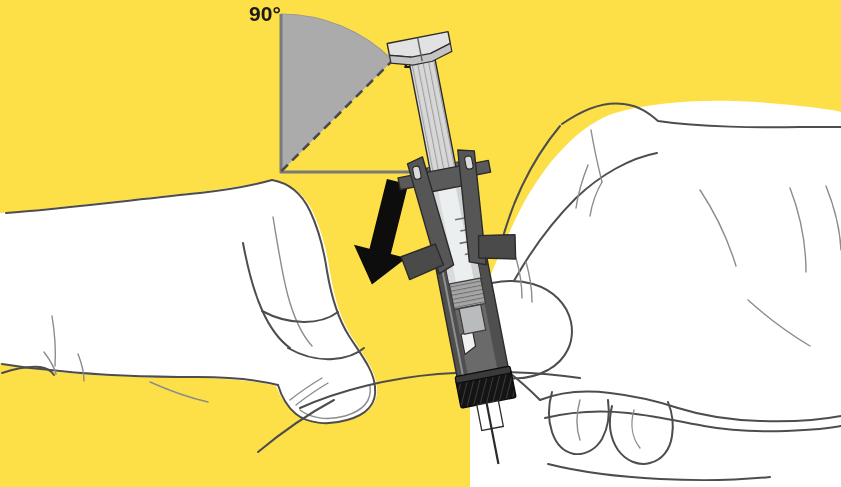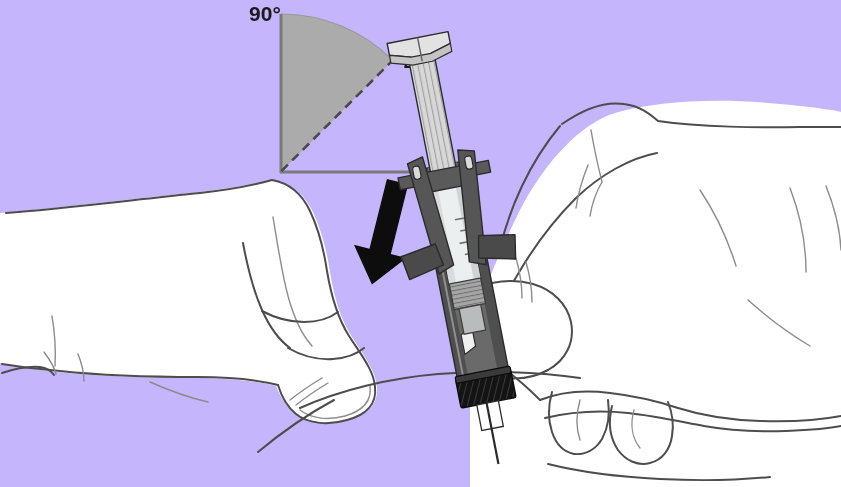--- a/index.html
+++ b/index.html
@@ -8,21 +8,21 @@
     padding: 0;
     background: #ffffff;
   }
   body {
     font-family: "Liberation Sans", sans-serif;
   }
   #figure-root {
     position: relative;
     width: 841px;
     height: 487px;
-    background: #c4b5fd;
+    background: #fde047;
     overflow: hidden;
   }
   #figure-svg {
     position: absolute;
     left: 0;
     top: 0;
     width: 841px;
     height: 487px;
     display: block;
   }

